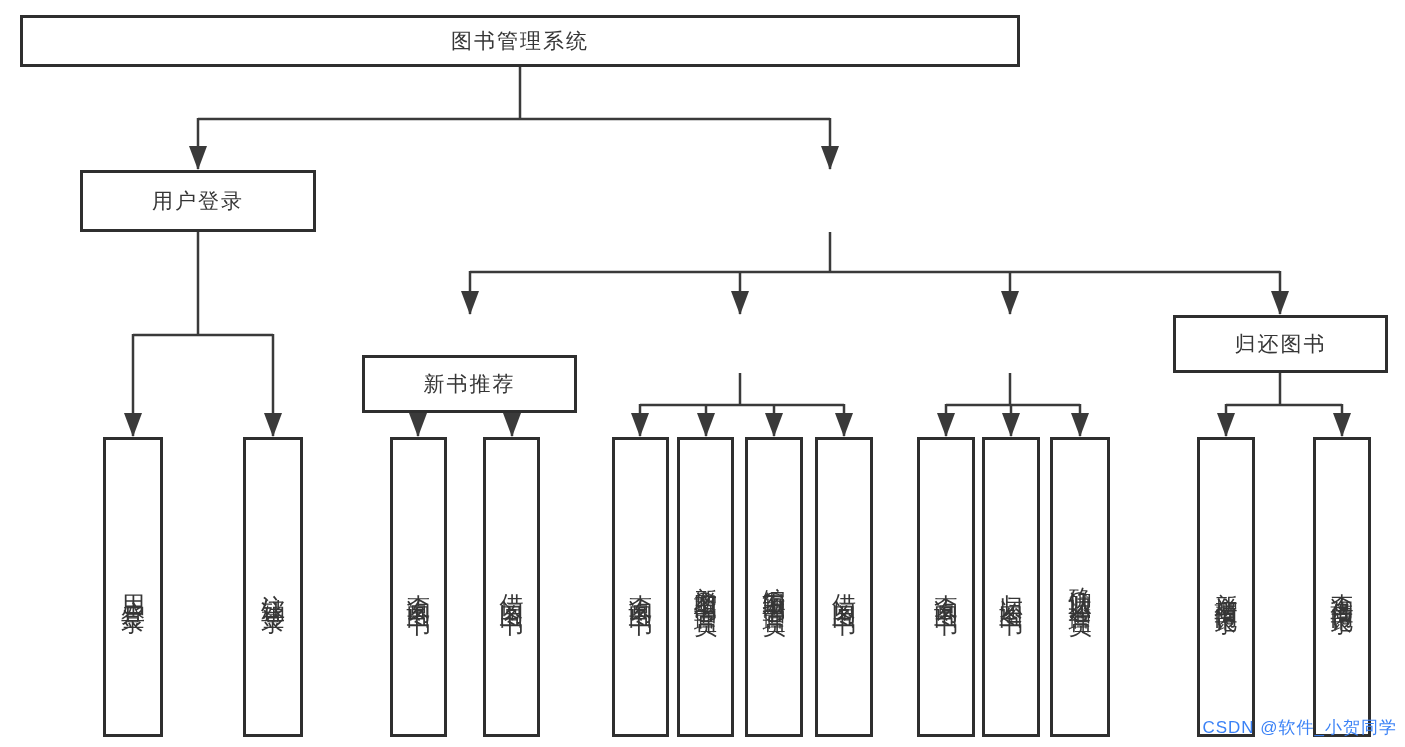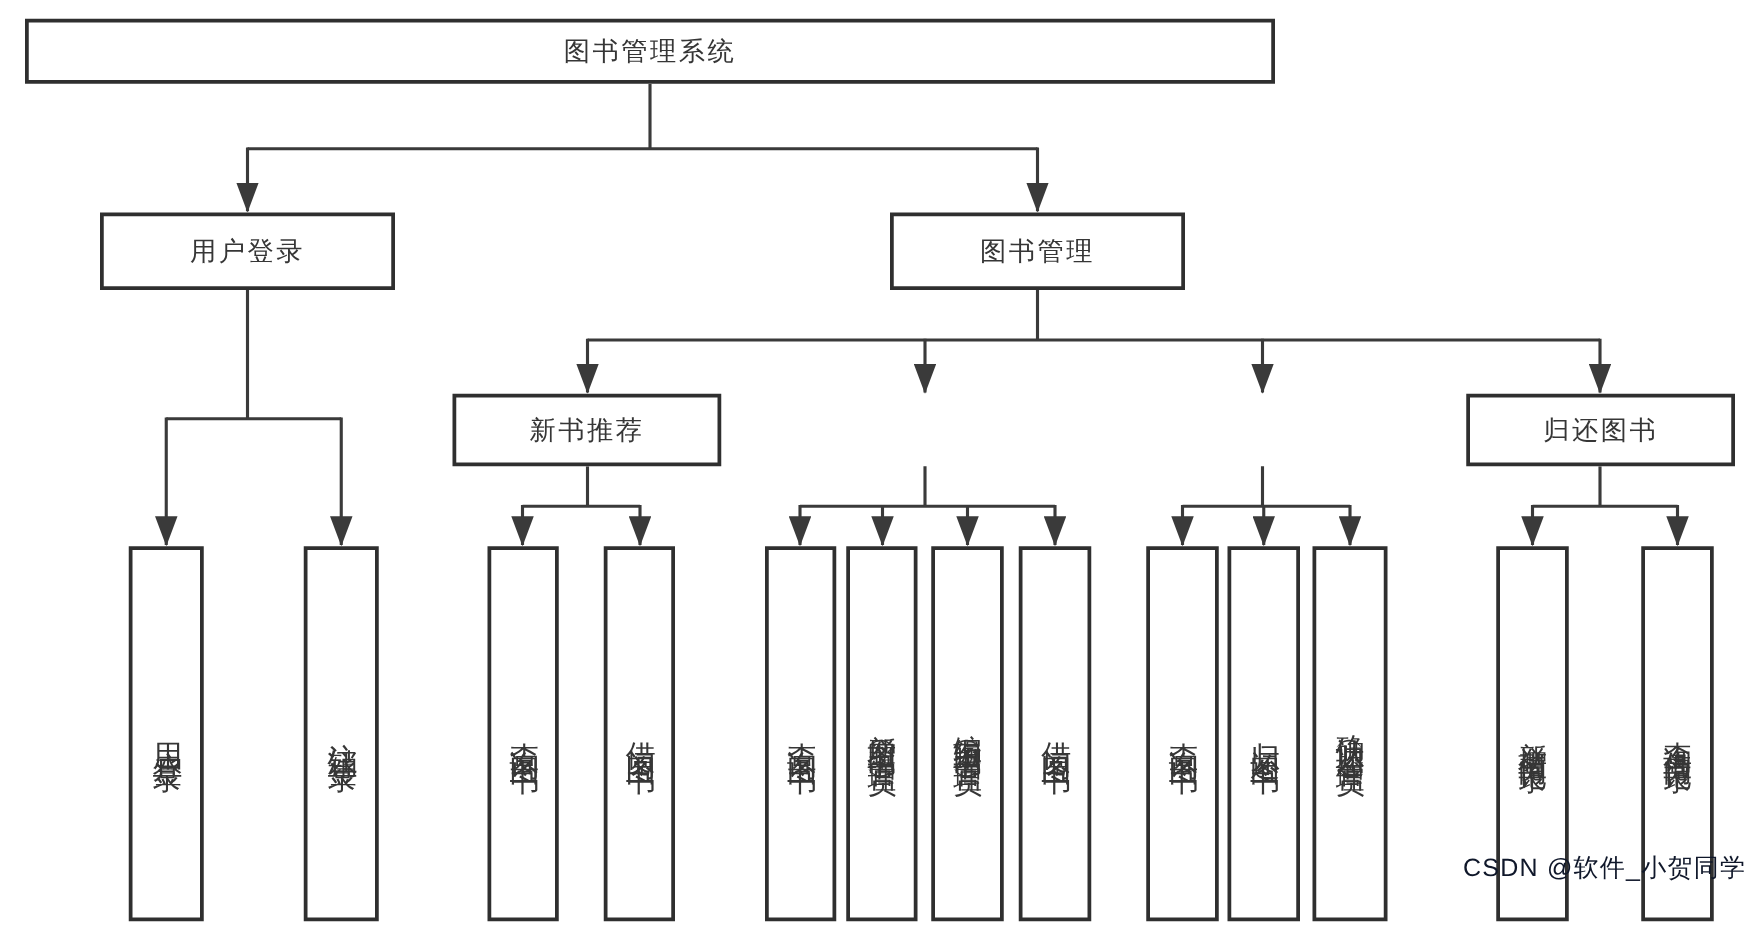--- a/index.html
+++ b/index.html
@@ -51,23 +51,23 @@
     text-orientation: mixed;
     font-size: 24px;
     letter-spacing: 6px;
     line-height: 1;
     white-space: nowrap;
   }
   .leaf.long span { font-size: 23px; letter-spacing: 4px; }
   #watermark {
     position: absolute;
     right: 8px;
-    top: 681px;
-    font-size: 20px;
-    color: #0f172a;
+    top: 716px;
+    font-size: 17px;
+    color: #3b82f6;
     letter-spacing: 1px;
     white-space: nowrap;
   }
 </style>
 </head>
 <body>
 
 <div id="stage">
 
   <svg id="wires" viewBox="0 0 1405 747" xmlns="http://www.w3.org/2000/svg">
@@ -118,25 +118,22 @@
     <line x1="1342" y1="404" x2="1342" y2="436" marker-end="url(#arw)"></line>
   </svg>
 
   <div class="node hnode root-node">
     <span>图书管理系统</span>
   </div>
 
   <div class="node hnode l2-node" style="left:80px;">
     <span>用户登录</span>
   </div>
-  <div class="node hnode l2-node" style="left:712px;">
-    <span>图书管理</span>
-  </div>
 
-  <div class="node hnode l3-node" style="left:362px;">
+  <div class="node hnode l3-node" style="left:362px;margin-top:40px;">
     <span>新书推荐</span>
   </div>
   <div class="node hnode l3-node" style="left:1173px;">
     <span>归还图书</span>
   </div>
 
   <div class="node leaf" style="left:103px;width:60px;">
     <span>用户登录</span>
   </div>
   <div class="node leaf" style="left:243px;width:60px;">

